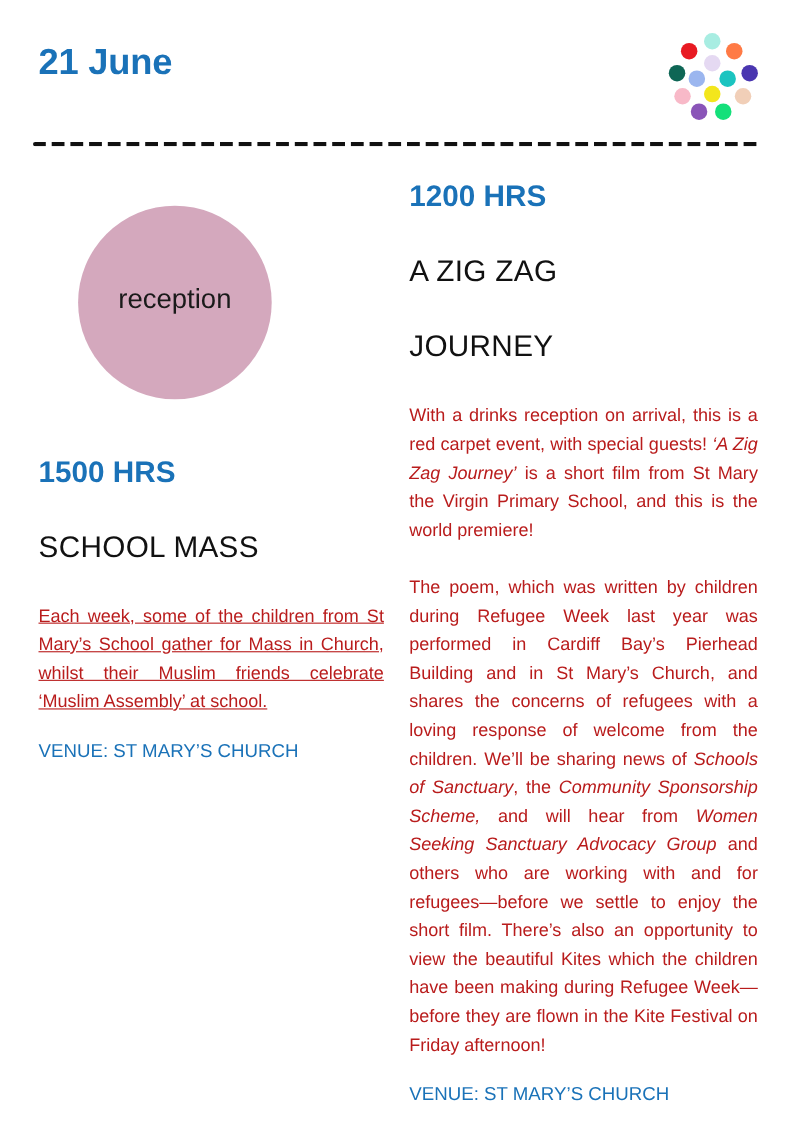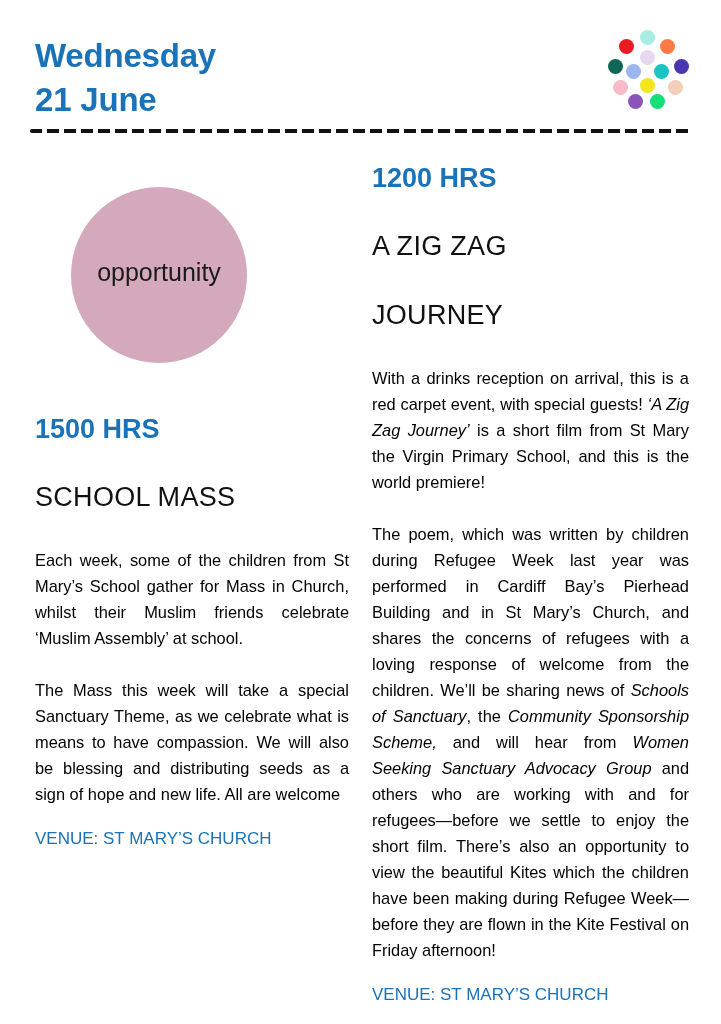--- a/index.html
+++ b/index.html
@@ -11,32 +11,31 @@
   .logo { position: absolute; left: 606px; top: 30px; width: 84px; height: 82px; }
   .dot { position: absolute; width: 15px; height: 15px; border-radius: 50%; }
   .divider { position: absolute; left: 30px; top: 129px; width: 660px; height: 4px;
              background-image: linear-gradient(to right, #111 0, #111 12px, transparent 12px, transparent 17px);
              background-size: 17px 4px; background-repeat: repeat-x; border-radius: 2px; }
   .circle { position: absolute; left: 71px; top: 187px; width: 176px; height: 176px; border-radius: 50%;
             display: flex; align-items: center; justify-content: center; }
   .circle span { font-size: 25px; color: #1a1a1a; margin-top: -6px; }
   .time { color: #1a72b8; font-weight: bold; font-size: 27px; line-height: 34px; }
   .title { color: #111; font-weight: normal; font-size: 27px; line-height: 35px; letter-spacing: 0.3px; margin-top: 34px; }
-  .body-text { font-size: 16.4px; line-height: 26px; text-align: justify; color: #000000; }
+  .body-text { font-size: 16.4px; line-height: 26px; text-align: justify; color: #b91c1c; }
   .body-text p { margin: 0 0 26px 0; }
   .venue { font-size: 17px; color: #1a72b8; }
   .venue b { font-weight: normal; }
   .left-col { position: absolute; left: 35px; width: 314px; }
   .right-col { position: absolute; left: 372px; width: 317px; }
 </style>
 </head>
 <body>
 
 <div class="date">
-  <div>Wednesday</div>
   <div>21 June</div>
 </div>
 
 <div class="logo">
   <div class="dot" style="left: 34px; top: 0px; background: rgb(168, 237, 226);"></div>
   <div class="dot" style="left: 13px; top: 9px; background: rgb(232, 26, 34);"></div>
   <div class="dot" style="left: 54px; top: 9px; background: rgb(255, 122, 69);"></div>
   <div class="dot" style="left: 34px; top: 20px; background: rgb(229, 217, 242);"></div>
   <div class="dot" style="left: 2px; top: 29px; background: rgb(14, 102, 85);"></div>
   <div class="dot" style="left: 20px; top: 34px; background: rgb(155, 182, 239);"></div>
@@ -45,29 +44,28 @@
   <div class="dot" style="left: 7px; top: 50px; background: rgb(248, 185, 200);"></div>
   <div class="dot" style="left: 34px; top: 48px; background: rgb(243, 230, 28);"></div>
   <div class="dot" style="left: 62px; top: 50px; background: rgb(241, 207, 184);"></div>
   <div class="dot" style="left: 22px; top: 64px; background: rgb(138, 85, 184);"></div>
   <div class="dot" style="left: 44px; top: 64px; background: rgb(20, 224, 122);"></div>
 </div>
 
 <div class="divider"></div>
 
 <div class="circle" style="background: rgb(212, 168, 189);">
-  <span>opportunity</span>
+  <span>reception</span>
 </div>
 
 <div class="left-col" style="top:412px;">
   <div class="time">1500 HRS</div>
   <div class="title">SCHOOL MASS</div>
-  <div class="body-text" style="margin-top:32px;">
+  <div class="body-text" style="margin-top:32px;text-decoration:underline;">
     <p>Each week, some of the children from St Mary’s School gather for Mass in Church, whilst their Muslim friends celebrate ‘Muslim Assembly’ at school.</p>
-    <p>The Mass this week will take a special Sanctuary Theme, as we celebrate what is means to have compassion.  We will also be blessing and distributing seeds as a sign of hope and new life.  All are welcome</p>
   </div>
   <div class="venue" style="margin-top:-4px;">
     <b>VENUE:</b>
     <span>ST MARY’S CHURCH</span>
   </div>
 </div>
 
 <div class="right-col" style="top:161px;">
   <div class="time">1200 HRS</div>
   <div class="title">A ZIG ZAG</div>

